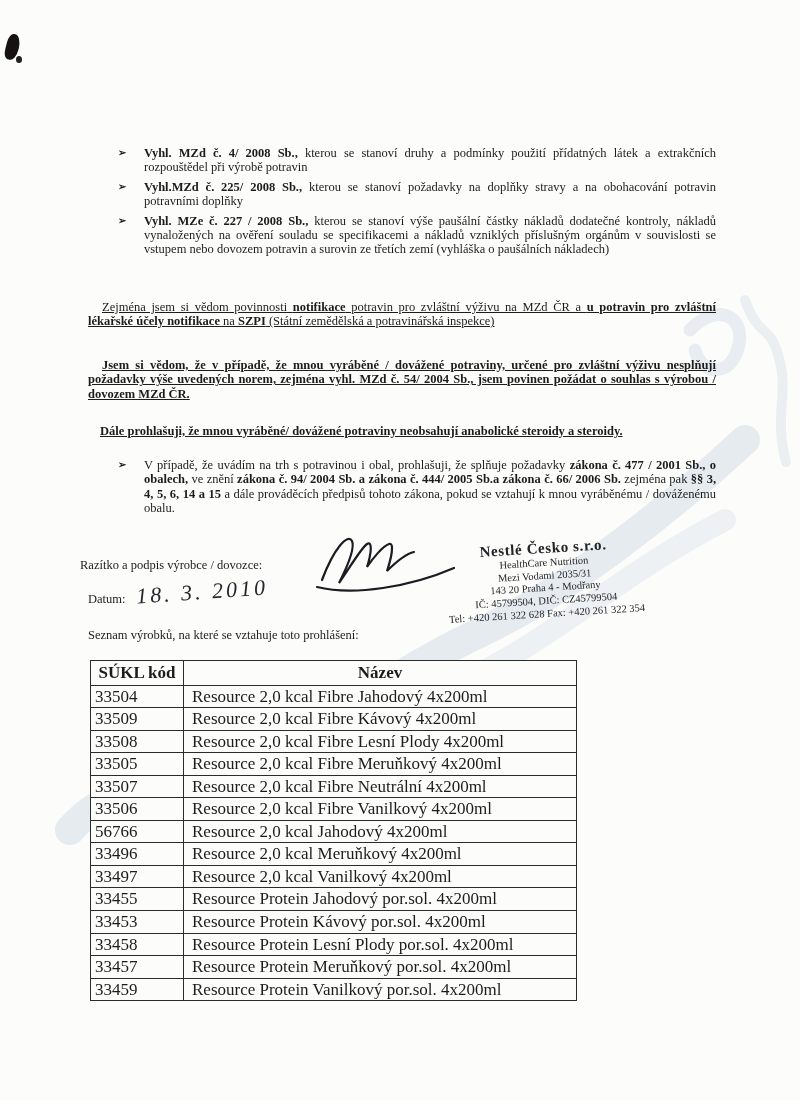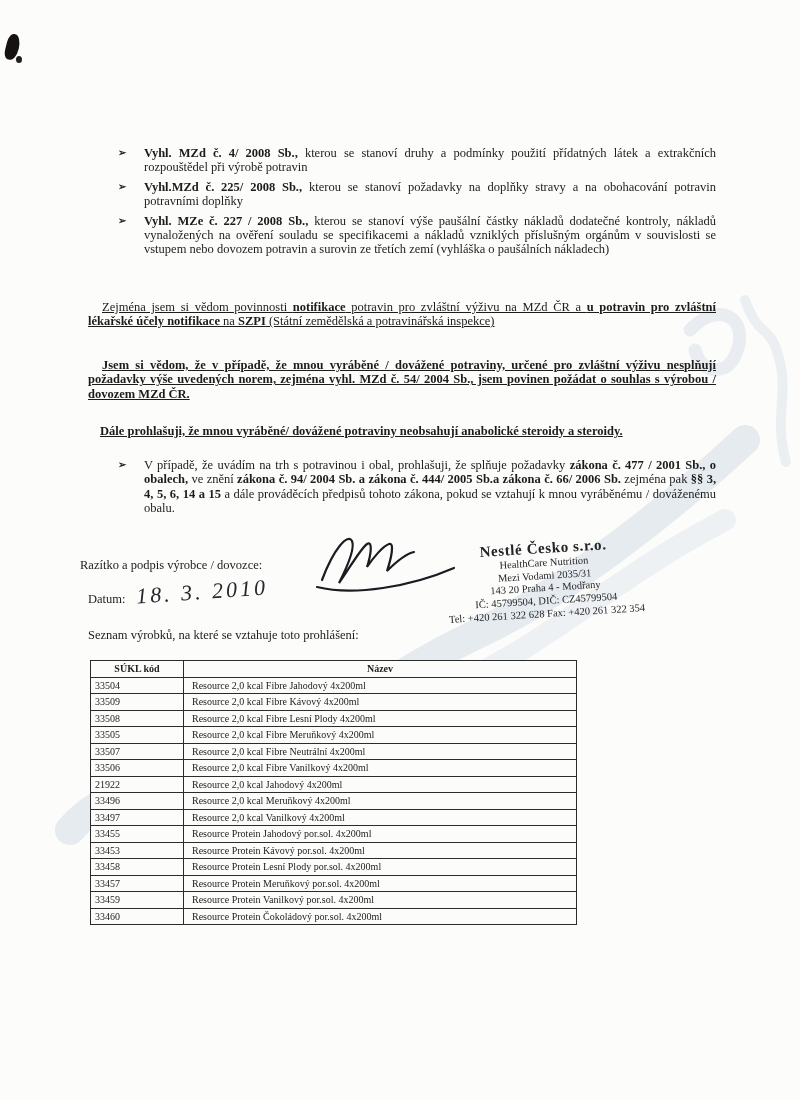--- a/index.html
+++ b/index.html
@@ -43,21 +43,21 @@
     position:absolute; left:420px; top:540px; width:250px; text-align:center;
     transform:rotate(-3.5deg); color:#232328;
   }
   .stamp-company { font-weight:bold; font-size:15px; letter-spacing:0.6px; }
   .stamp-line { font-size:10.5px; line-height:1.2; white-space:nowrap; }
   table.product-table {
     position:absolute; left:90px; top:660px; border-collapse:collapse;
     background:#fcfcfa;
   }
   .product-table th, .product-table td {
-    border:1.2px solid #2b2b2b; font-size:10px; height:16.5px;
+    border:1.2px solid #2b2b2b; font-size:17px; height:16.5px;
   }
   .product-table th { font-weight:bold; text-align:center; padding:2px 6px; }
   .col-code { width:93px; }
   .col-name { width:393px; }
   .code-cell { padding:1px 4px; }
   .name-cell { text-align:left; padding:1px 4px 1px 8px; }
 </style>
 </head>
 <body>
 
@@ -153,21 +153,21 @@
         </tr>
         <tr>
           <td class="code-cell">33507</td>
           <td class="name-cell">Resource 2,0 kcal Fibre Neutrální 4x200ml</td>
         </tr>
         <tr>
           <td class="code-cell">33506</td>
           <td class="name-cell">Resource 2,0 kcal Fibre Vanilkový 4x200ml</td>
         </tr>
         <tr>
-          <td class="code-cell">21922</td>
+          <td class="code-cell">56766</td>
           <td class="name-cell">Resource 2,0 kcal Jahodový 4x200ml</td>
         </tr>
         <tr>
           <td class="code-cell">33496</td>
           <td class="name-cell">Resource 2,0 kcal Meruňkový 4x200ml</td>
         </tr>
         <tr>
           <td class="code-cell">33497</td>
           <td class="name-cell">Resource 2,0 kcal Vanilkový 4x200ml</td>
         </tr>
@@ -184,20 +184,16 @@
           <td class="name-cell">Resource Protein Lesní Plody por.sol. 4x200ml</td>
         </tr>
         <tr>
           <td class="code-cell">33457</td>
           <td class="name-cell">Resource Protein Meruňkový por.sol. 4x200ml</td>
         </tr>
         <tr>
           <td class="code-cell">33459</td>
           <td class="name-cell">Resource Protein Vanilkový por.sol. 4x200ml</td>
         </tr>
-        <tr>
-          <td class="code-cell">33460</td>
-          <td class="name-cell">Resource Protein Čokoládový por.sol. 4x200ml</td>
-        </tr>
       </tbody>
   </table>
 
 </div>
 
 </body></html>

